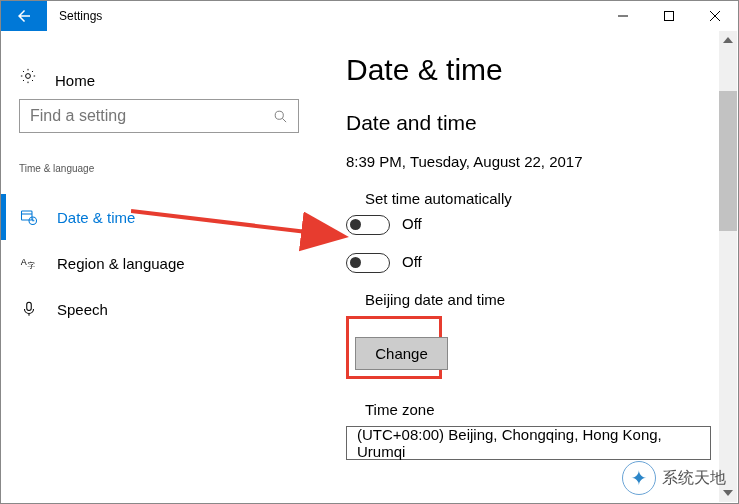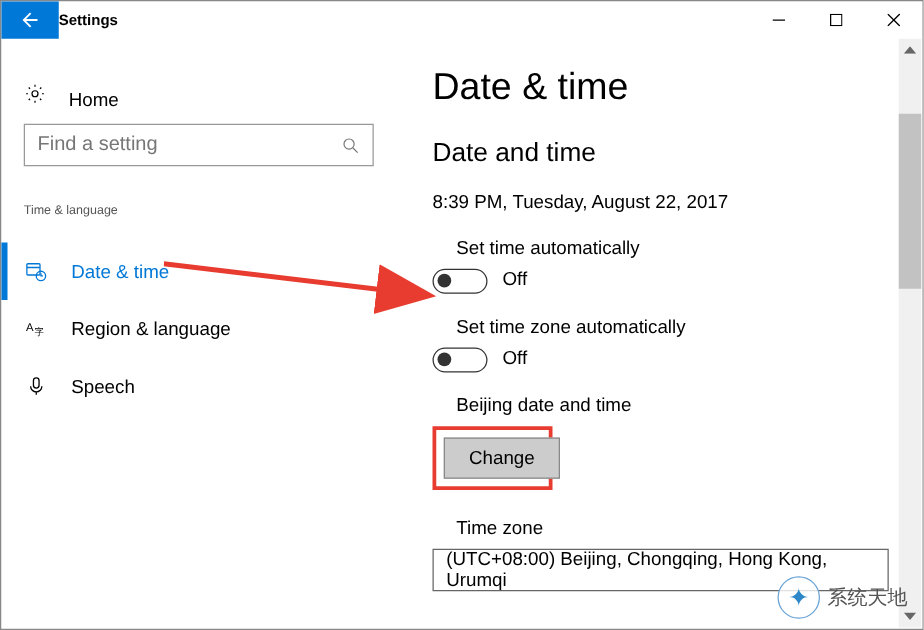--- a/index.html
+++ b/index.html
@@ -1,21 +1,21 @@
 <!DOCTYPE html>
 <html><head>
 <meta charset="utf-8">
 <style>
   * { box-sizing: border-box; }
   html, body { margin:0; padding:0; font-family:"Segoe UI", Arial, sans-serif; background:#fff; color:#000; }
   .window { width:739px; height:504px; border:1px solid #888; position:relative; overflow:hidden; background:#fff; }
   
   .titlebar { height:30px; display:flex; align-items:center; }
   .back-btn { width:46px; height:30px; background:#0078d7; display:flex; align-items:center; justify-content:center; }
-  .app-title { font-size:12px; flex:1; color:#000;font-weight:bold; }
+  .app-title { font-size:12px; padding-left:12px; flex:1; color:#000; }
   .win-controls { display:flex; }
   .win-btn { width:46px; height:30px; display:flex; align-items:center; justify-content:center; }
   
   .body { display:flex; height:calc(100% - 30px); }
   .sidebar { width:345px; padding:18px 0 0 18px; flex:none; }
   .home-row { display:flex; align-items:flex-end; height:40px; margin-bottom:10px; }
   .home-row .label { font-size:15px; margin-left:18px; }
   .search-box { width:280px; height:34px; border:1px solid #999; display:flex; align-items:center; padding:0 10px; margin-bottom:30px; }
   .search-box span.ph { flex:1; color:#767676; font-size:16px; }
   .group-label { font-size:10px; color:#555; margin-bottom:20px; }
@@ -28,21 +28,21 @@
   .main { flex:1; padding:22px 0 0 0; position:relative; }
   .page-title { font-size:30px; font-weight:300; margin-bottom:24px; }
   .section-title { font-size:21px; font-weight:400; margin-bottom:18px; }
   .current-time { font-size:15px; margin-bottom:20px; }
   .field-label { font-size:15px; margin-bottom:8px;margin-left:19px; }
   .toggle-row { display:flex; align-items:flex-start; margin-bottom:18px; }
   .toggle { width:44px; height:20px; border:1.5px solid #333; border-radius:20px; position:relative; background:#fff; }
   .toggle .knob { width:11px; height:11px; background:#333; border-radius:50%; position:absolute; top:3px; left:3px; }
   .toggle-state { margin-left:12px; font-size:15px; }
   .change-btn { width:93px; height:33px; border:1px solid #888; background:#ccc; font-size:15px; display:flex; align-items:center; justify-content:center; }
-  .hl-box { border:3px solid #e73c2f; padding:6px 6px 6px 6px; width:96px; margin-bottom:22px; }
+  .hl-box { border:3px solid #e73c2f; padding:18px 6px 6px 6px; width:96px; margin-bottom:22px; }
   .tz-select { width:365px; height:34px; border:1px solid #666; display:flex; align-items:center; padding:0 10px; font-size:15px; }
   
   .scrollbar { position:absolute; right:1px; top:30px; bottom:1px; width:18px; background:#f0f0f0; }
   .scrollbar .thumb { position:absolute; top:60px; width:100%; height:140px; background:#c2c2c2; }
   .scrollbar .arrow-up, .scrollbar .arrow-down { position:absolute; width:100%; height:18px; display:flex; align-items:center; justify-content:center; }
   .scrollbar .arrow-up { top:0; }
   .scrollbar .arrow-down { bottom:0; }
   
   .red-arrow { position:absolute; pointer-events:none; }
   
@@ -146,21 +146,20 @@
       <div class="current-time">8:39 PM, Tuesday, August 22, 2017</div>
 
       <div class="field-label">Set time automatically</div>
       <div class="toggle-row">
         <div class="toggle">
             <div class="knob"></div>
           </div>
         <div class="toggle-state">Off</div>
       </div>
 
-      <div class="field-label">Set time zone automatically</div>
       <div class="toggle-row">
         <div class="toggle">
             <div class="knob"></div>
           </div>
         <div class="toggle-state">Off</div>
       </div>
 
       <div class="field-label">Beijing date and time</div>
       <div class="hl-box">
         <div class="change-btn">Change</div>

